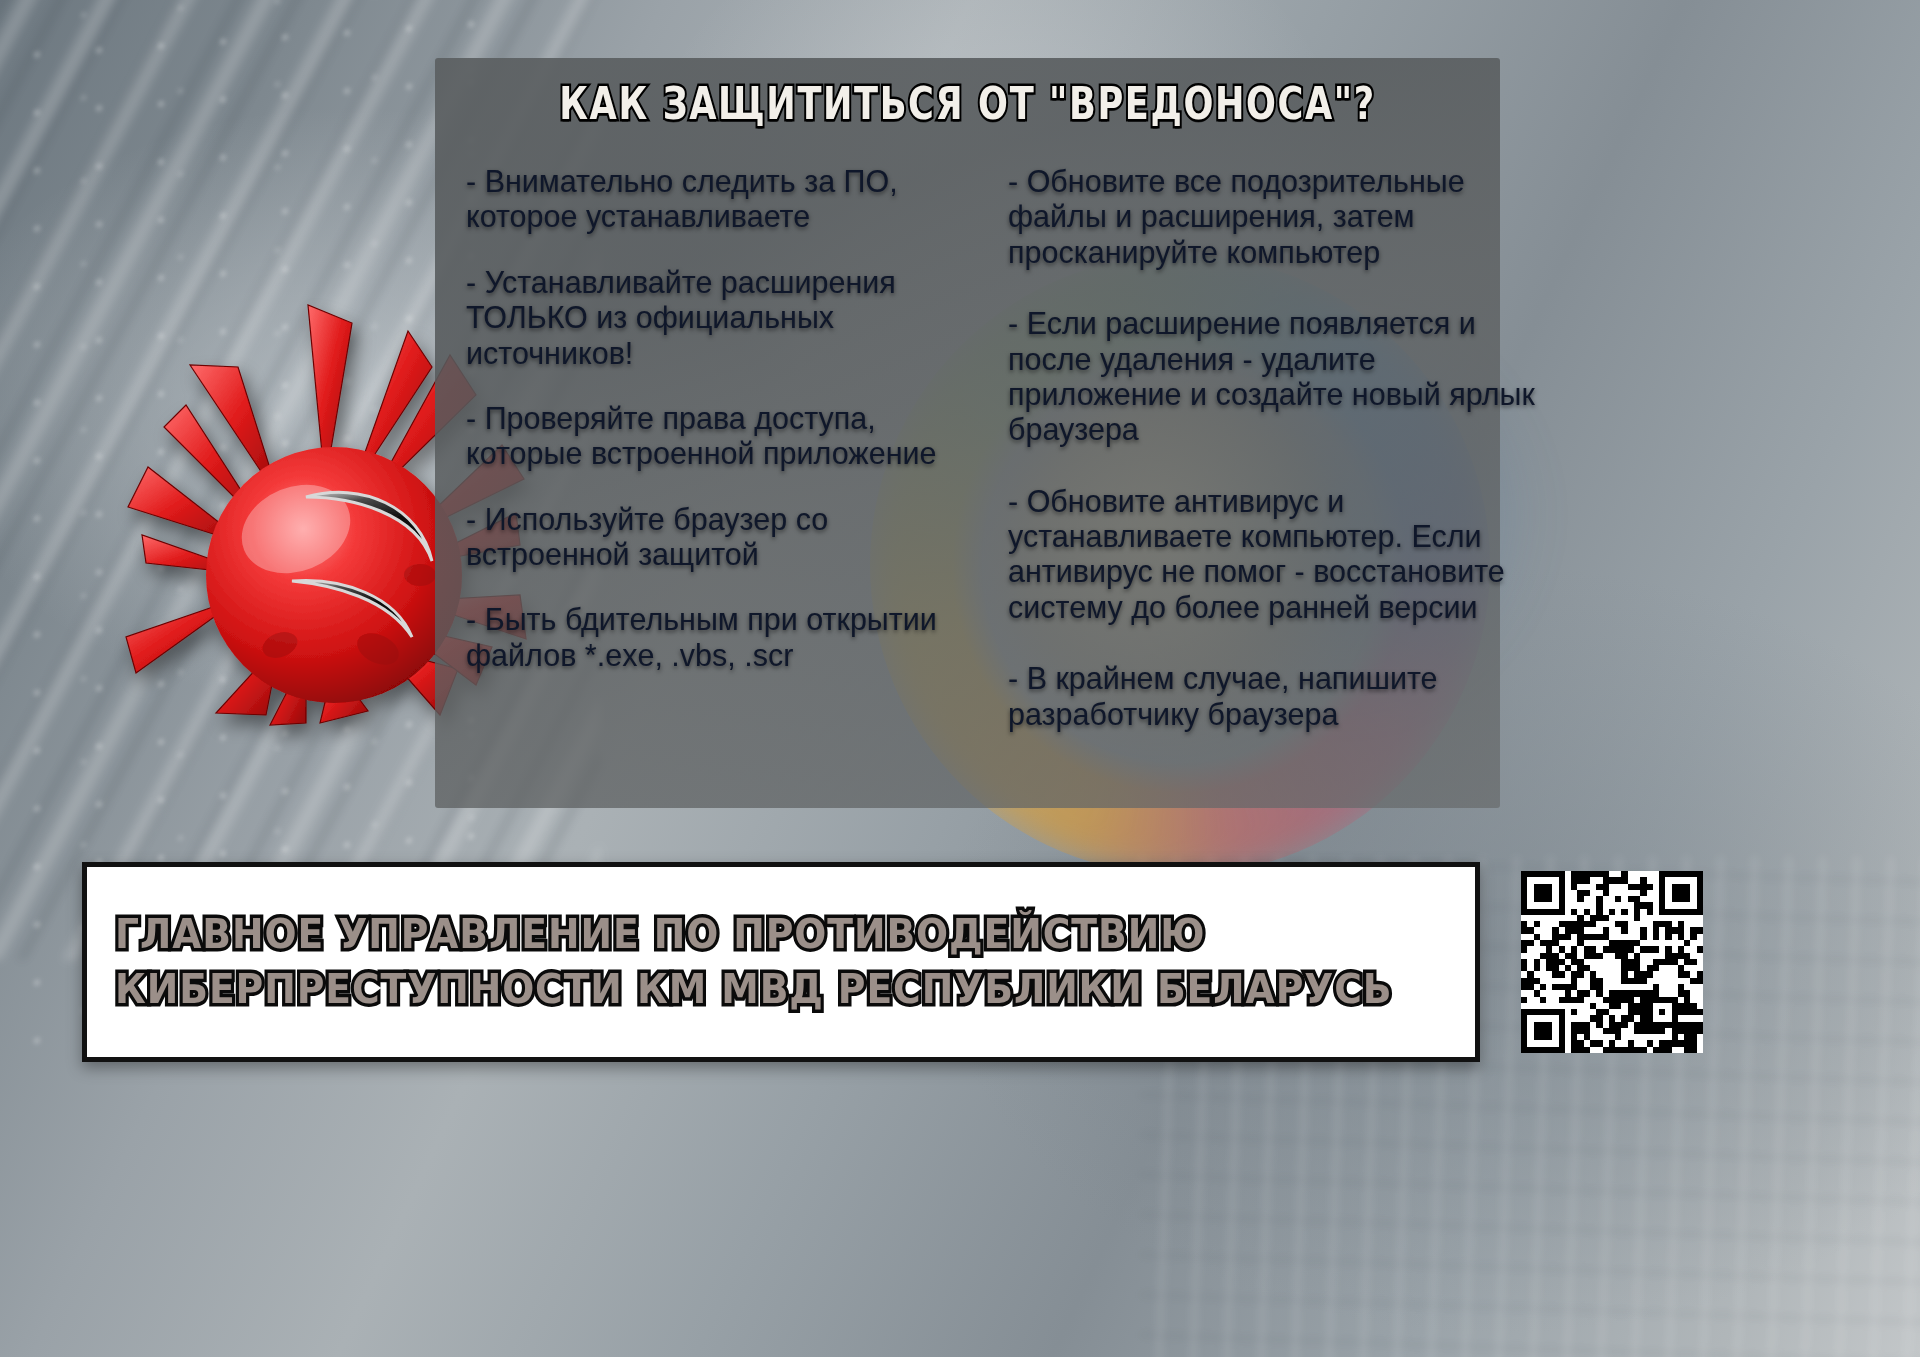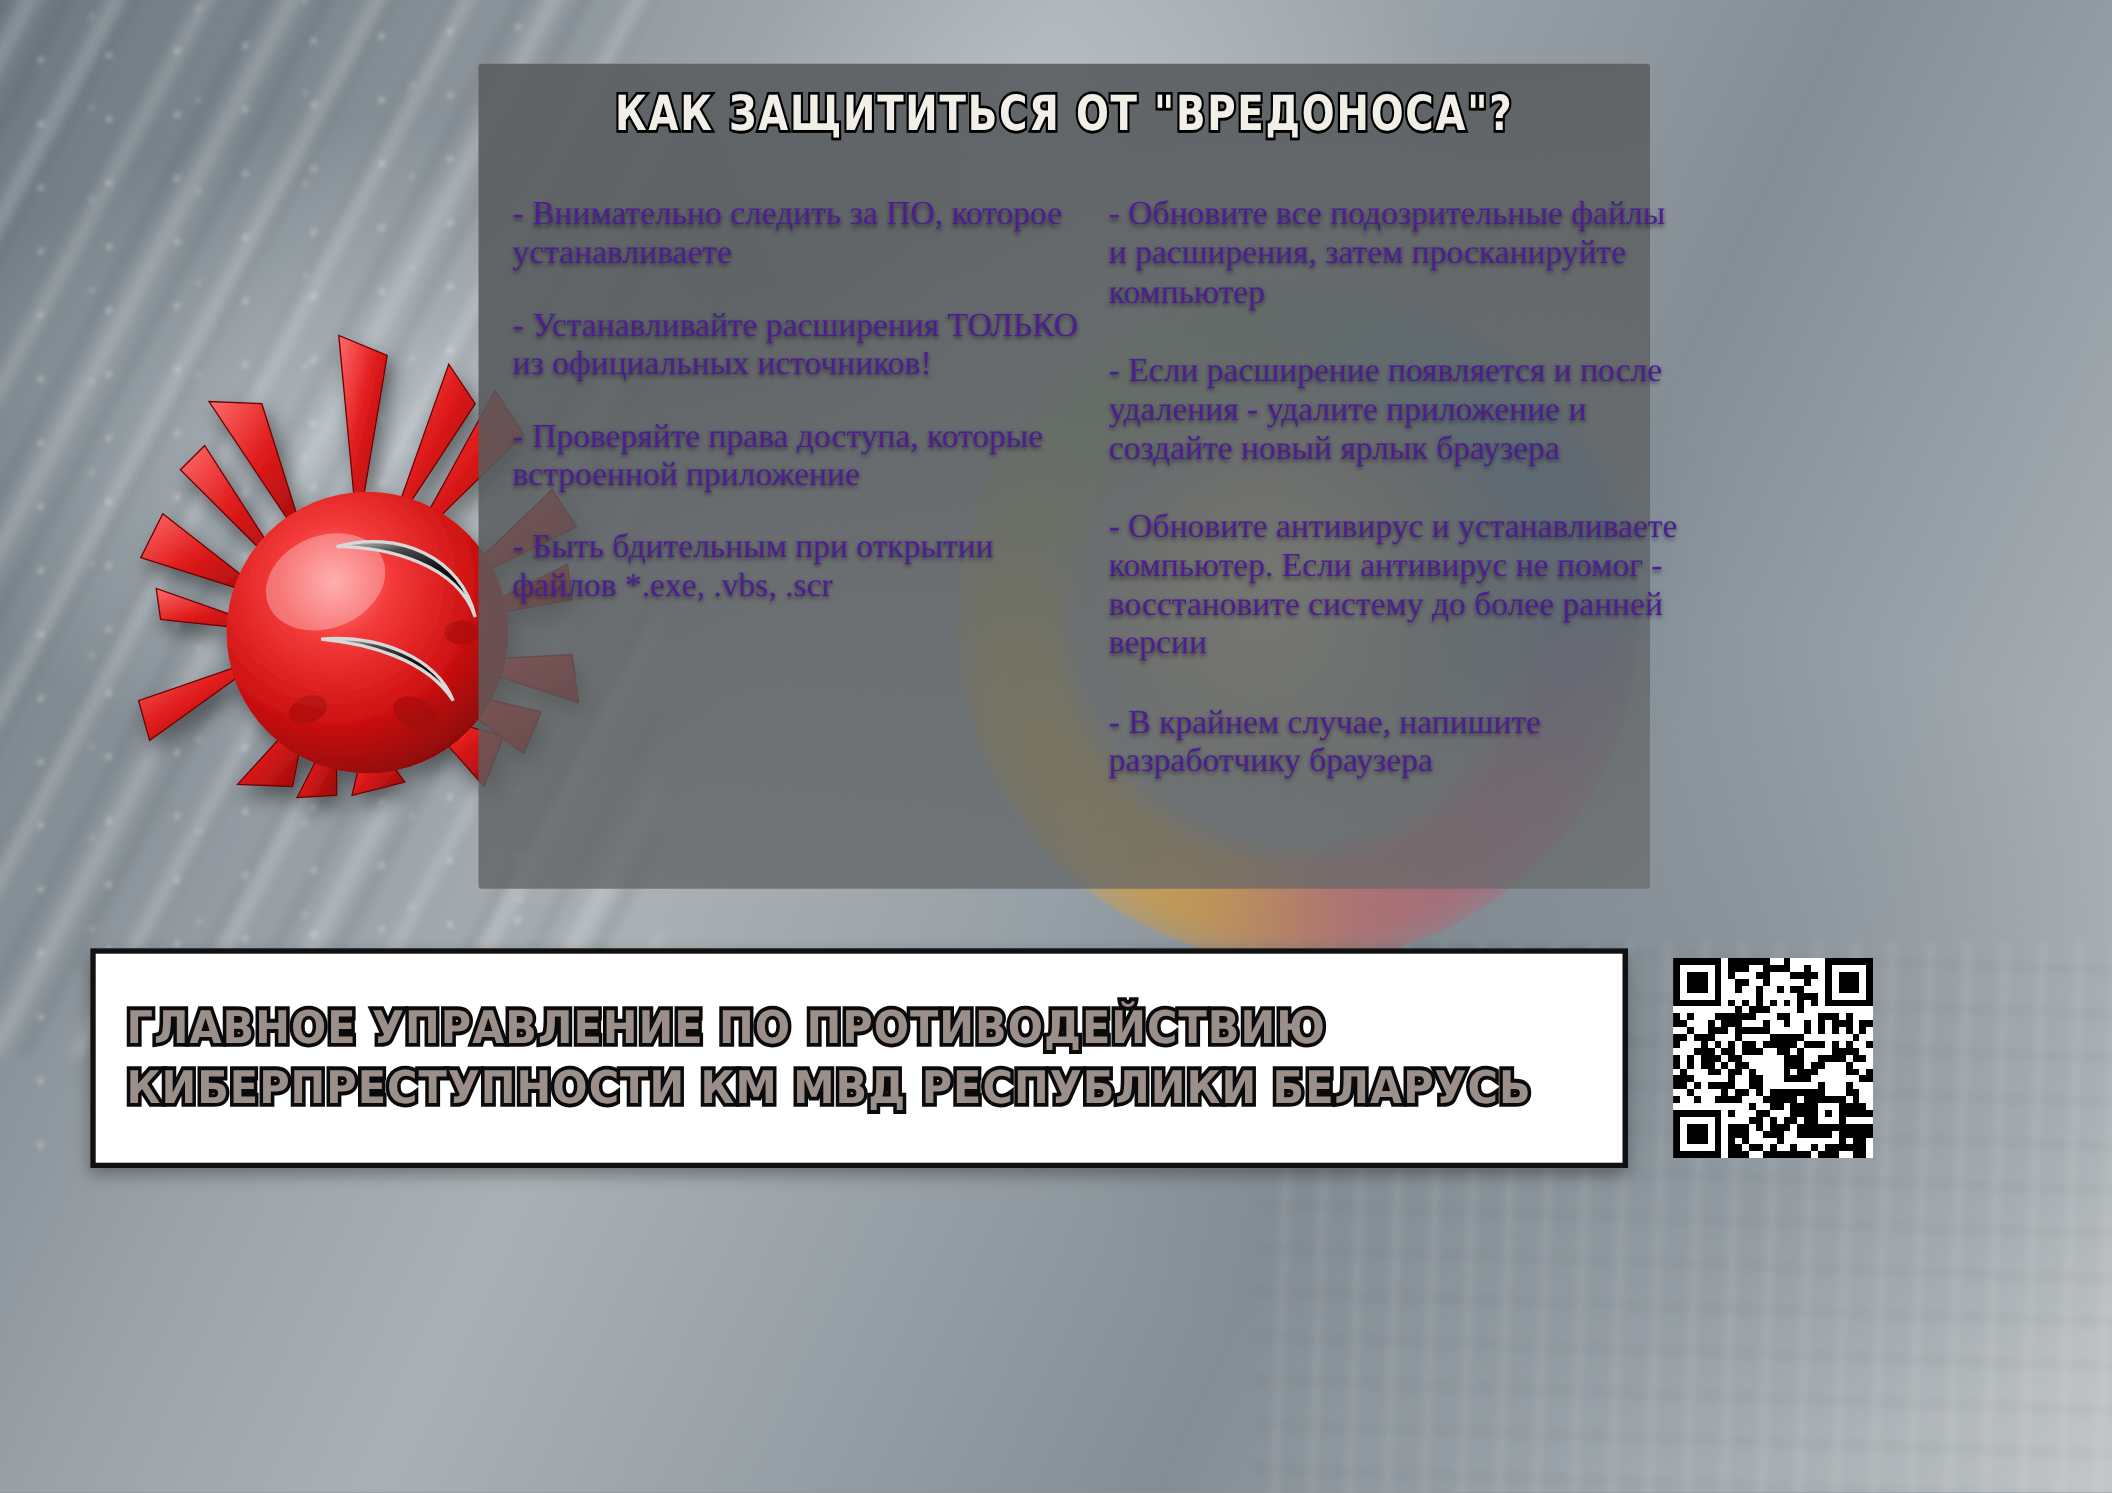--- a/index.html
+++ b/index.html
@@ -95,23 +95,23 @@
     color:#f2efe9;
     transform:scaleX(.80);
     -webkit-text-stroke:5px #000;
     paint-order:stroke fill;
     text-shadow:0 3px 0 rgba(0,0,0,.55);
     white-space:nowrap;
   }
 
   
   .col{
-    position:absolute;top:177px;
-    color:#4c1d95;
-    font-family:Liberation Serif, serif;
+    position:absolute;top:164px;
+    color:#0f172a;
+    font-family:Liberation Sans, sans-serif;
     font-size:30.5px;
     line-height:1.16;
     text-shadow:0 2px 4px rgba(0,0,0,.55);
   }
   #col-left{left:466px;width:530px;}
   #col-right{left:1008px;width:528px;}
   .para{margin:0 0 30px 0;}
   #col-right .para{margin-bottom:36px;}
 
   
@@ -225,20 +225,21 @@
   </svg>
 </div>
 
 <div id="panel"></div>
 <div id="panel-title">КАК ЗАЩИТИТЬСЯ ОТ "ВРЕДОНОСА"?</div>
 
 <div class="col" id="col-left">
   <p class="para">- Внимательно следить за ПО, которое устанавливаете</p>
   <p class="para">- Устанавливайте расширения ТОЛЬКО из официальных источников!</p>
   <p class="para">- Проверяйте права доступа, которые встроенной приложение</p>
+  <p class="para">- Используйте браузер со встроенной защитой</p>
   <p class="para">- Быть бдительным при открытии файлов *.exe, .vbs, .scr</p>
 </div>
 
 <div class="col" id="col-right">
   <p class="para">- Обновите все подозрительные файлы и расширения, затем просканируйте компьютер</p>
   <p class="para">- Если расширение появляется и после удаления - удалите приложение и создайте новый ярлык браузера</p>
   <p class="para">- Обновите антивирус и устанавливаете компьютер. Если антивирус не помог - восстановите систему до более ранней версии</p>
   <p class="para">- В крайнем случае, напишите разработчику браузера</p>
 </div>
 

